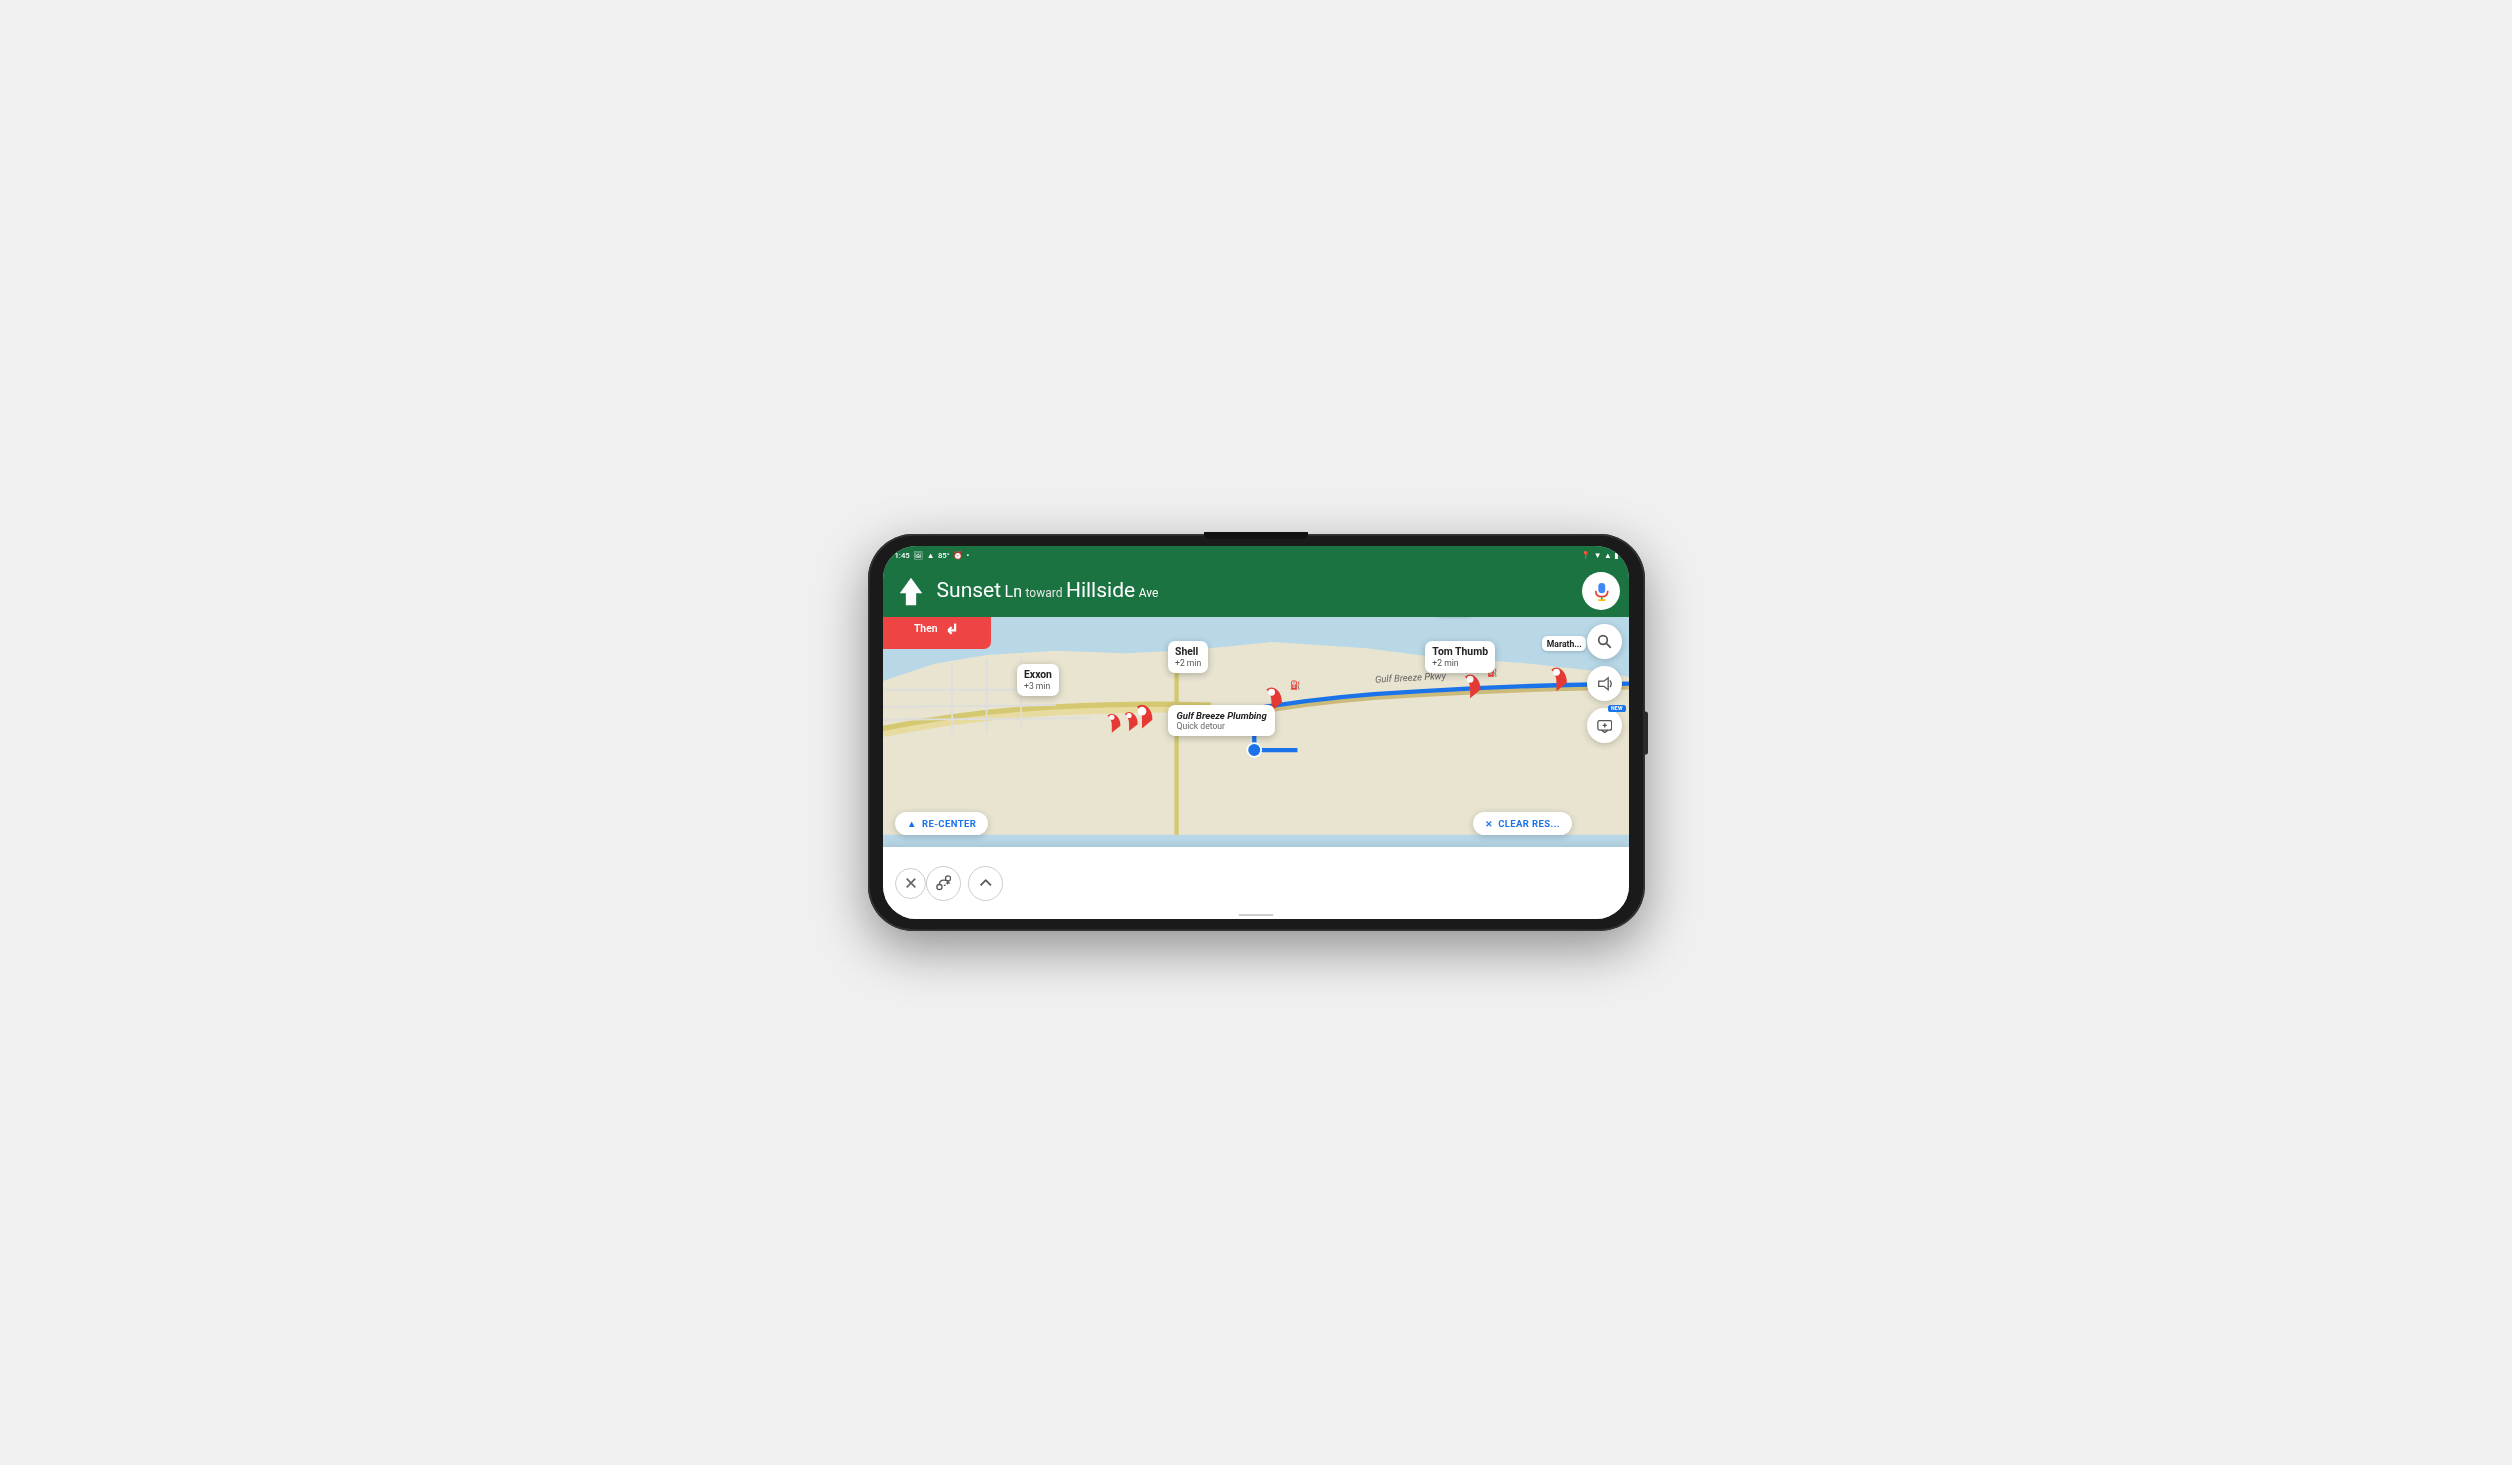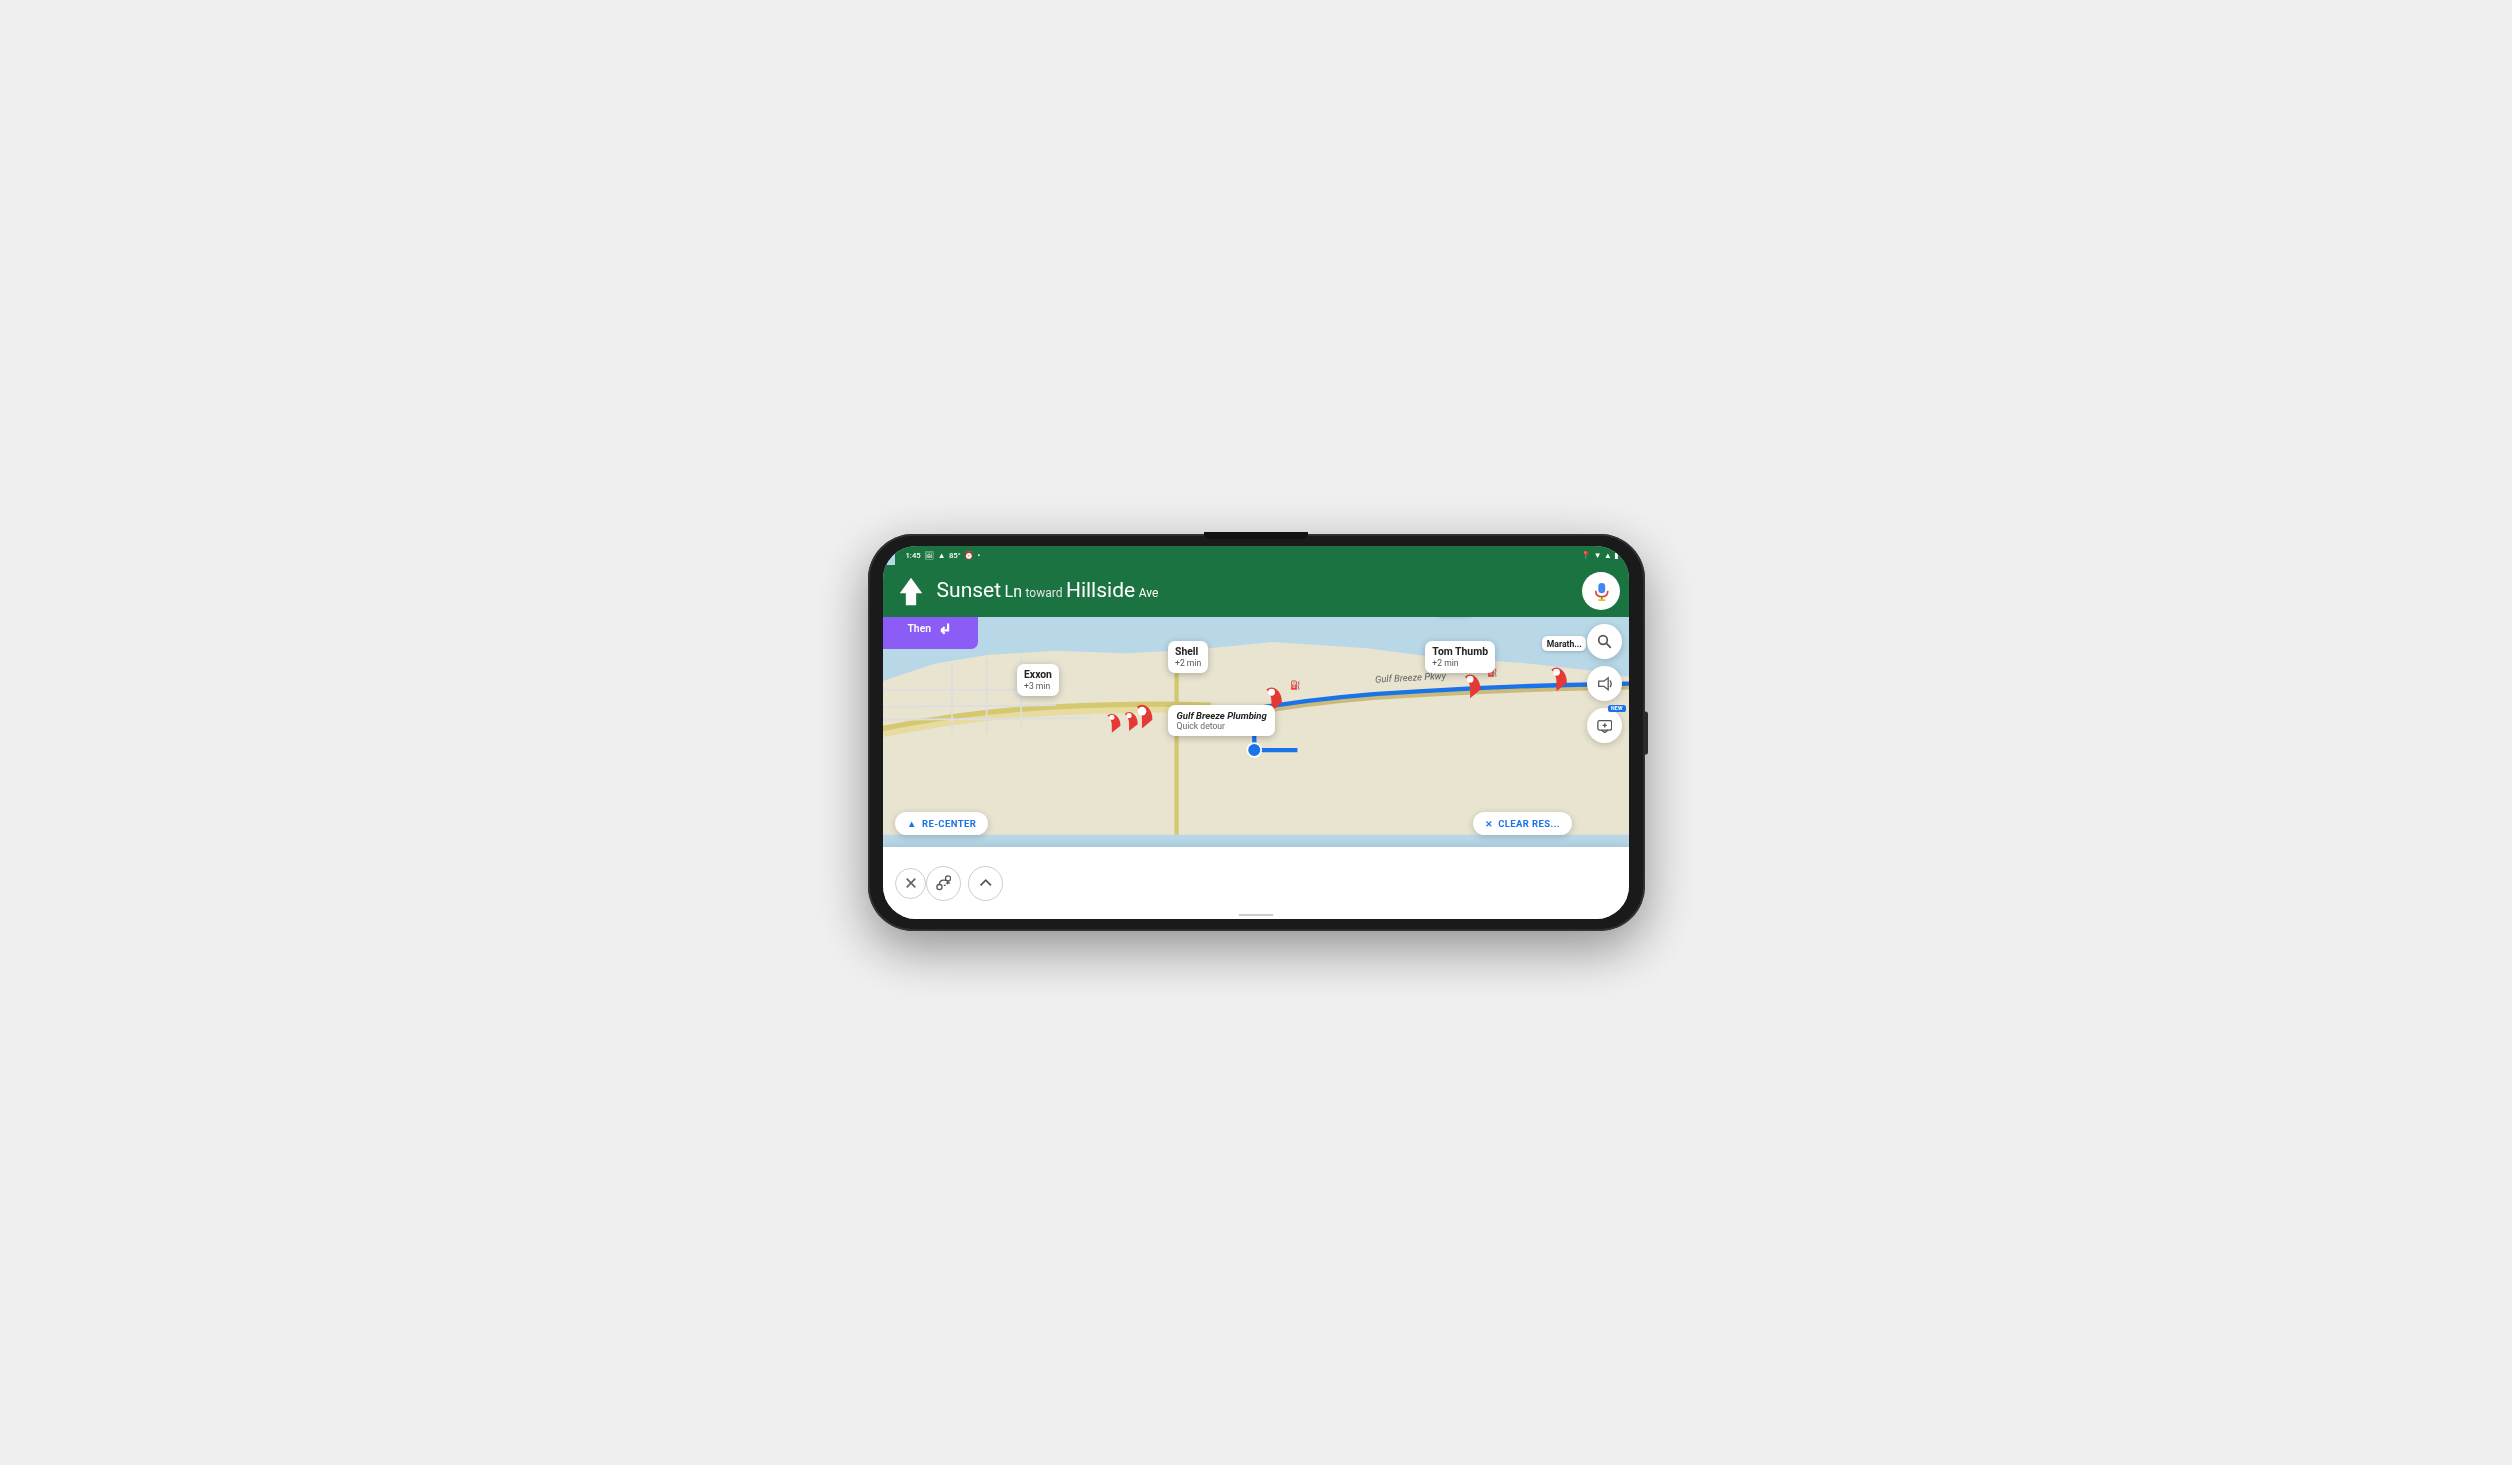--- a/index.html
+++ b/index.html
@@ -52,21 +52,21 @@
       border-radius: 33px;
       overflow: hidden;
       position: relative;
       background: #b8d8e8;
     }
 
     
     .status-bar {
       position: absolute;
       top: 0;
-      left: 12px;
+      left: 1px;
       right: 0;
       height: 19px;
       background: #1a7340;
       display: flex;
       align-items: center;
       justify-content: space-between;
       padding: 0 10.4px;
       z-index: 100;
       font-size: 7.8px;
       color: white;
@@ -127,23 +127,23 @@
       align-items: center;
       justify-content: center;
       flex-shrink: 0;
     }
 
     
     .then-panel {
       position: absolute;
       top: 62px;
       left: 0;
-      width: 95px;
+      width: 108px;
       height: 41px;
-      background: #8b5cf6;
+      background: #ef4444;
       display: flex;
       align-items: center;
       justify-content: center;
       gap: 5.2px;
       z-index: 85;
       border-radius: 0 0 7px 0;
     }
 
     
     .map-area {

